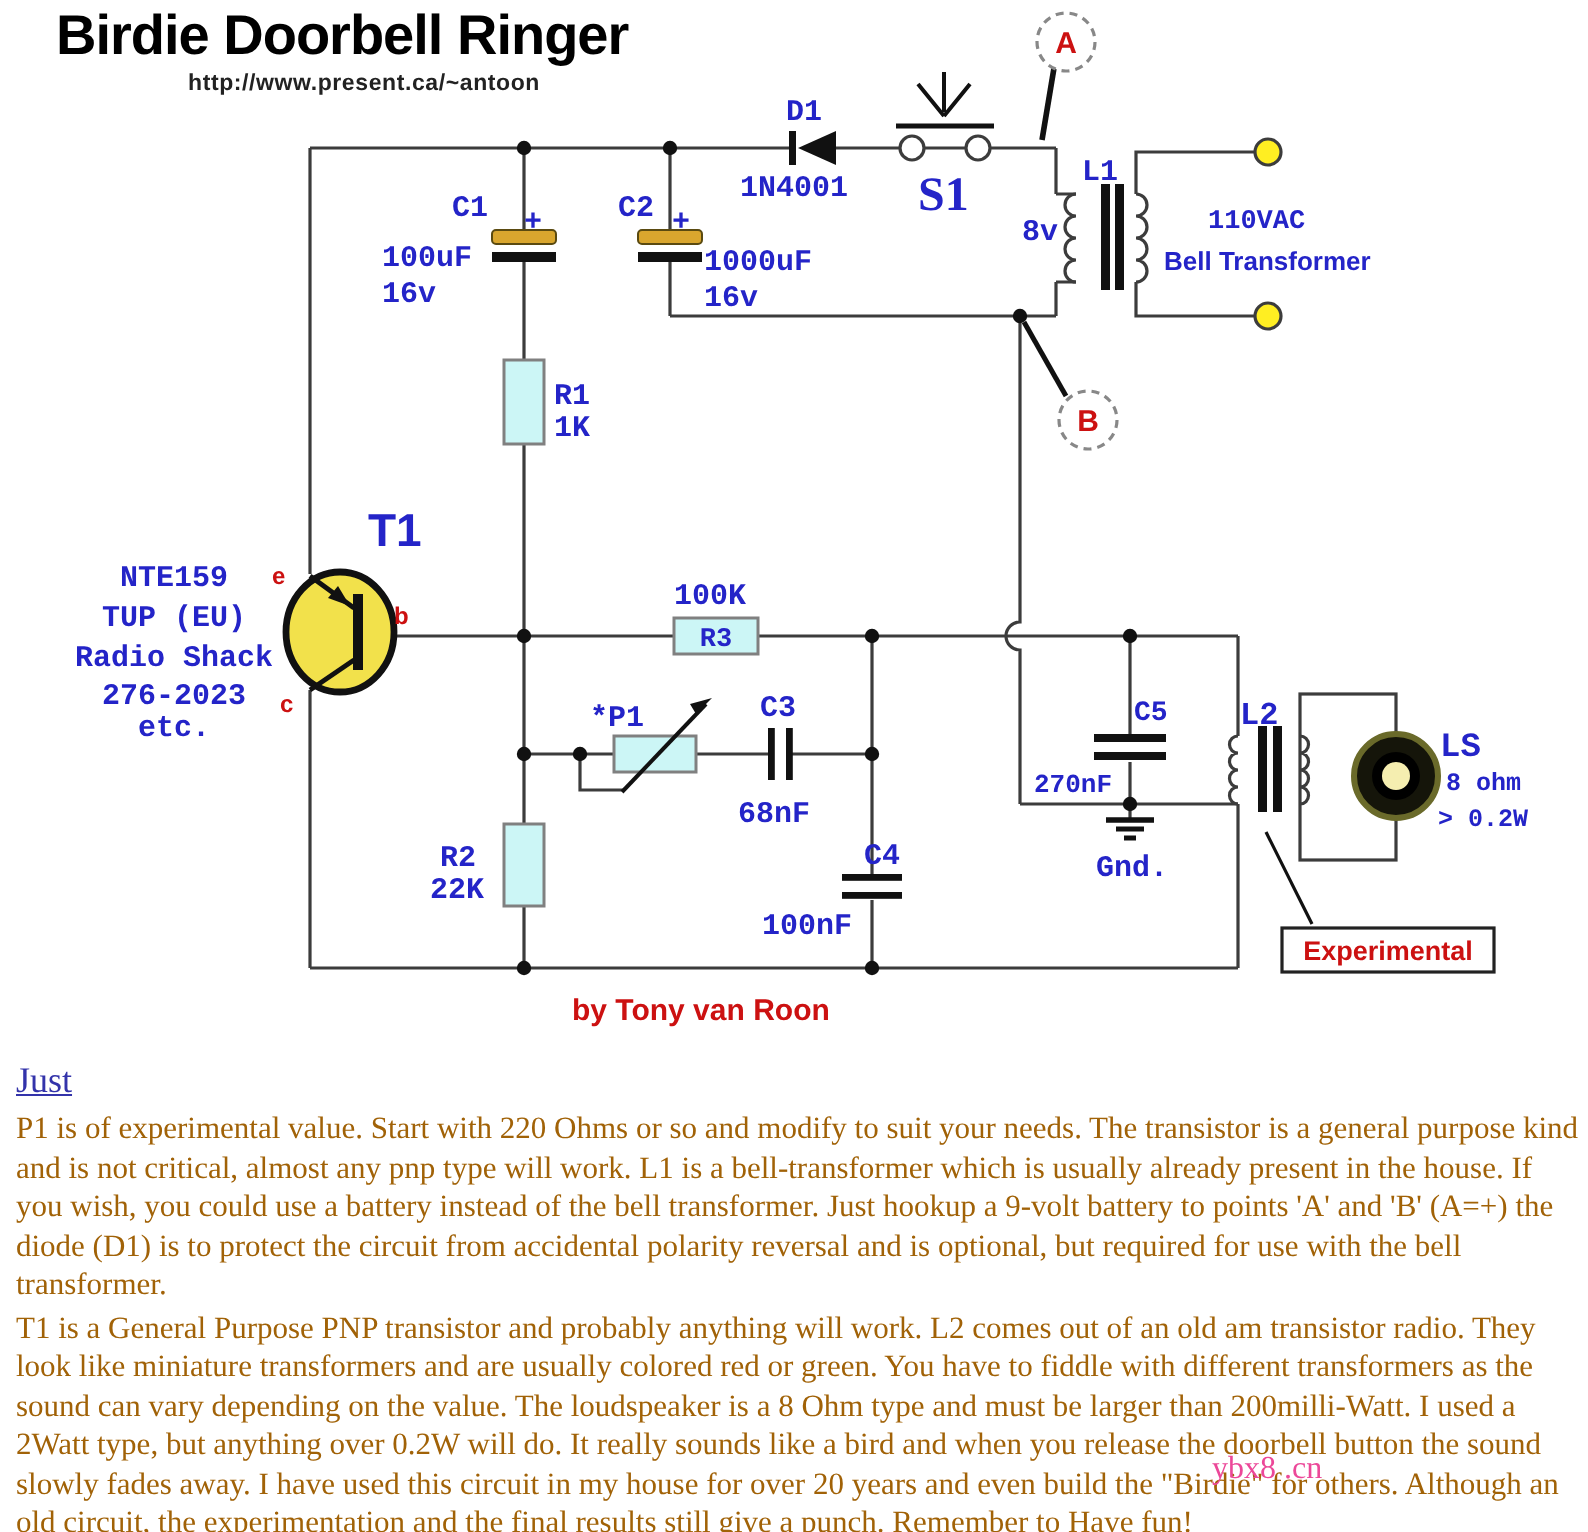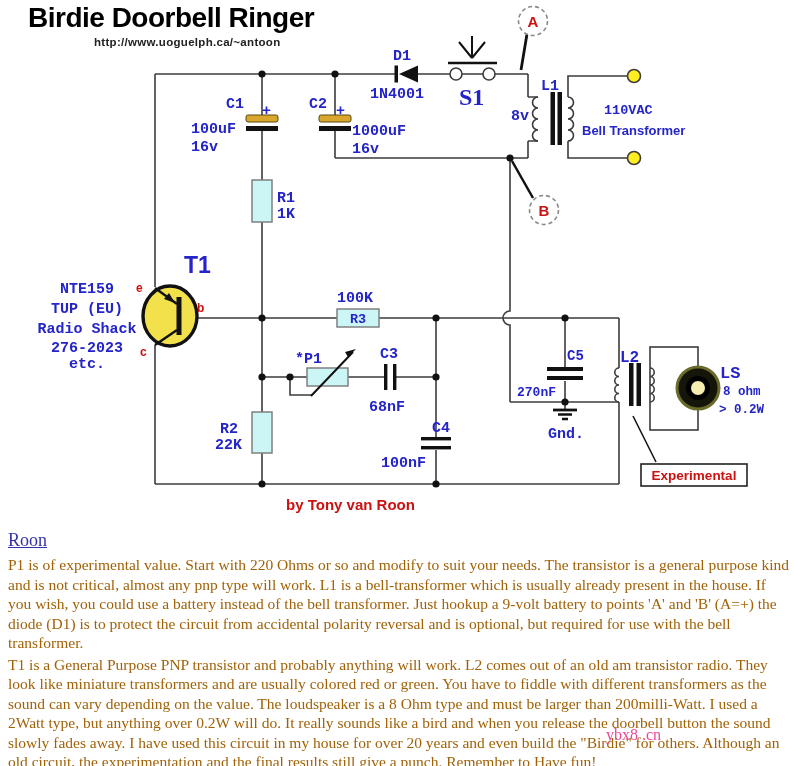--- a/index.html
+++ b/index.html
@@ -27,21 +27,21 @@
   .albl{font-family:"Liberation Sans",sans-serif;font-weight:bold;fill:#2424c8;}
   .wire{stroke:#3c3c3c;stroke-width:1.6;fill:none;}
   .thick{stroke:#111;stroke-width:2.6;fill:none;}
 </style>
 </head>
 <body>
 
 <div id="page">
 
   <div id="title">Birdie Doorbell Ringer</div>
-  <div id="subtitle">http://www.uoguelph.ca/~antoon</div>
+  <div id="subtitle">http://www.present.ca/~antoon</div>
 
   <svg id="schematic" width="794" height="528" viewBox="0 0 794 528" xmlns="http://www.w3.org/2000/svg">
 
     <g>
 
       <path class="wire" d="M155,74 H397"></path>
       <path class="wire" d="M418,74 H528 M528,74 V97 M528,97 H538"></path>
       <path class="wire" d="M538,141 H528 M528,141 V158 M528,158 H335"></path>
 
       <path class="wire" d="M155,74 V287"></path>
@@ -242,18 +242,18 @@
     <text class="mlbl" x="720" y="378" font-size="17">LS</text>
     <text class="mlbl" x="723" y="395" font-size="12.5">8 ohm</text>
     <text class="mlbl" x="719" y="413" font-size="12.5">&gt; 0.2W</text>
 
     <text class="rlbl" x="286" y="510" font-size="15">by Tony van Roon</text>
   </svg>
 
   <div class="wm-small">ybx8 .cn</div>
 
   <div id="notes">
-    <span class="heading">Roon</span>
+    <span class="heading">Just</span>
     <p>P1 is of experimental value. Start with 220 Ohms or so and modify to suit your needs. The transistor is a general purpose kind and is not critical, almost any pnp type will work. L1 is a bell-transformer which is usually already present in the house. If you wish, you could use a battery instead of the bell transformer. Just hookup a 9-volt battery to points 'A' and 'B' (A=+) the diode (D1) is to protect the circuit from accidental polarity reversal and is optional, but required for use with the bell transformer.</p>
     <p>T1 is a General Purpose PNP transistor and probably anything will work. L2 comes out of an old am transistor radio. They look like miniature transformers and are usually colored red or green. You have to fiddle with different transformers as the sound can vary depending on the value. The loudspeaker is a 8 Ohm type and must be larger than 200milli-Watt. I used a 2Watt type, but anything over 0.2W will do. It really sounds like a bird and when you release the doorbell button the sound slowly fades away. I have used this circuit in my house for over 20 years and even build the "Birdie" for others. Although an old circuit, the experimentation and the final results still give a punch. Remember to Have fun!</p>
   </div>
 
 </div>
 
 </body></html>

